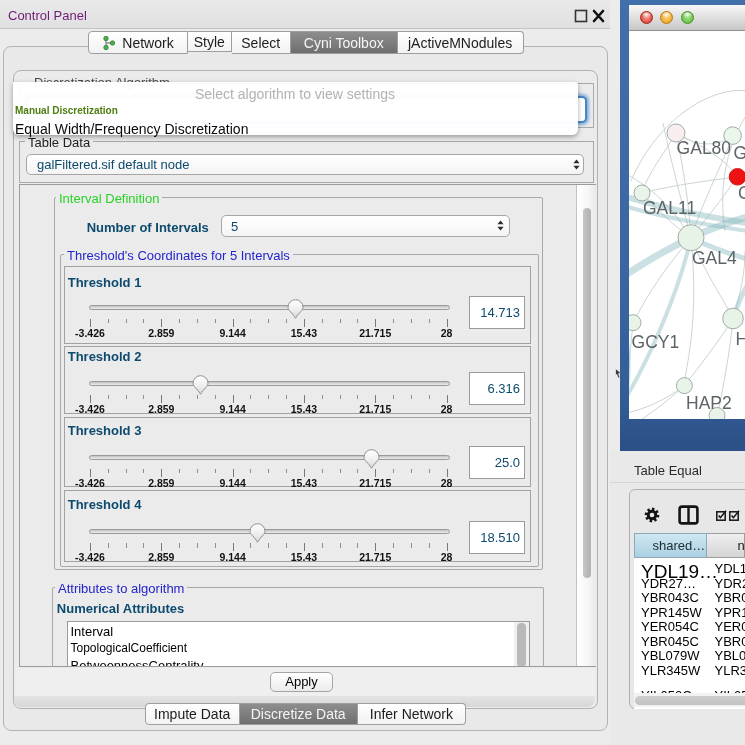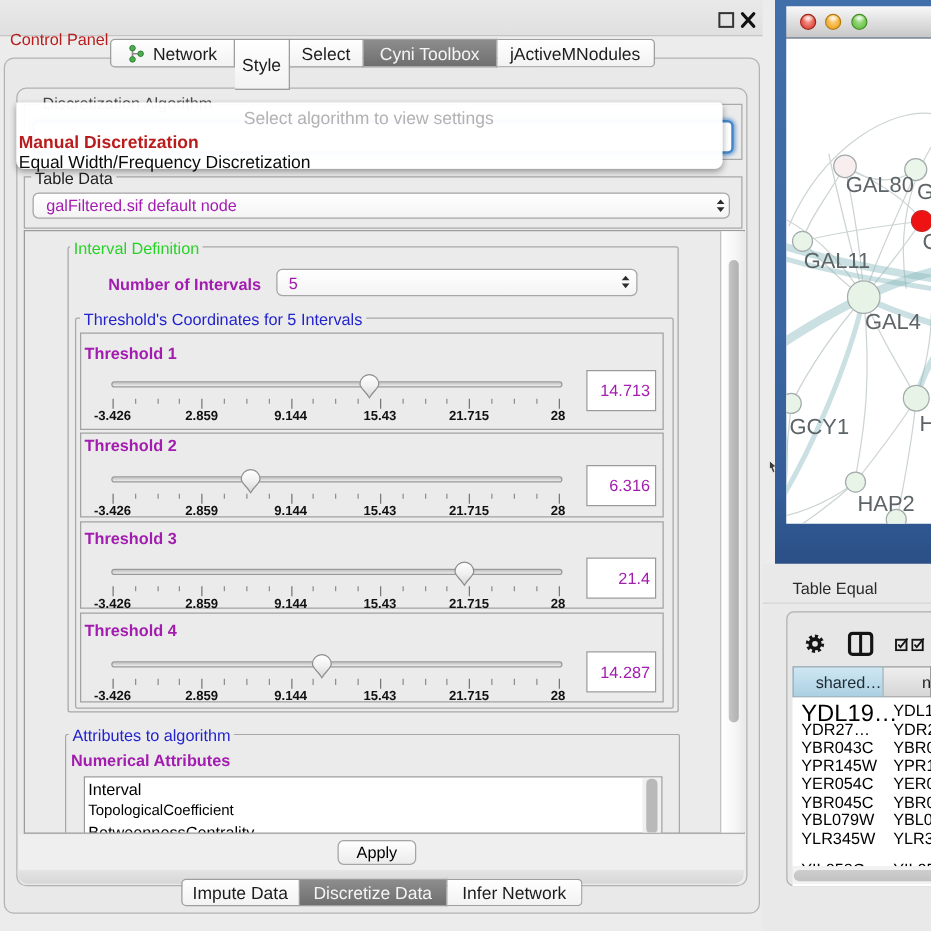--- a/index.html
+++ b/index.html
@@ -1,54 +1,54 @@
 <!DOCTYPE html>
 <html><head><meta charset="utf-8">
 <style>
 html,body{margin:0;padding:0;}
 body{width:745px;height:745px;position:relative;background:#ececec;
  font-family:"Liberation Sans",sans-serif;overflow:hidden;-webkit-font-smoothing:antialiased;}
 .ab{position:absolute;}
-.t13{font-size:13px;color:#a21caf;}
+.t13{font-size:13px;color:#0c4a6e;}
 .b{font-weight:bold;}
 </style></head><body>
 
 <div class="ab" style="left:0;top:0;width:610px;height:28px;background:linear-gradient(180deg,#e9e9e9,#e0e0e0);border-bottom:1px solid #c4c4c4;"></div>
-<div class="ab t13" style="left:8px;top:24px;color:#b91c1c;">Control Panel</div>
+<div class="ab t13" style="left:8px;top:8px;color:#701a75;">Control Panel</div>
 <svg class="ab" style="left:573px;top:8px" width="34" height="16" viewBox="0 0 34 16">
     <rect x="2.5" y="2.5" width="11" height="11" fill="none" stroke="#333" stroke-width="1.6"></rect>
     <path d="M21 3 L30 13 M30 3 L21 13" stroke="#111" stroke-width="2.6" stroke-linecap="round"></path>
   </svg>
 <div class="ab" style="left:2.5px;top:45.5px;width:603px;height:683px;background:#e9e9e9;border:1px solid #b3b3b3;border-radius:8px;"></div>
 <div class="ab" style="left:13px;top:69.5px;width:583px;height:637px;background:#ebebeb;border:1px solid #b1b1b1;border-radius:8px;"></div>
 <div class="ab" style="left:14px;top:696px;width:581px;height:11px;background:linear-gradient(180deg,#e4e4e4,#d7d7d7);border-radius:0 0 8px 8px;"></div>
 <div class="ab" style="left:88px;top:31px;width:100px;height:23px;box-sizing:border-box;border:1px solid #9e9e9e;border-radius:4px 0 0 4px;background:linear-gradient(180deg,#ffffff,#f2f2f2);color:#1c1c1c;display:flex;align-items:center;justify-content:center;font-size:14px;"><svg width="15" height="16" viewBox="0 0 15 16" style="margin-right:5px">
       <path d="M4 4 L4 12 M4 8 L10 8" stroke="#8a8a8a" stroke-width="1.3" fill="none"></path>
       <circle cx="4" cy="3.5" r="2.2" fill="#4caf50" stroke="#2e7d32" stroke-width="0.8"></circle>
       <circle cx="4" cy="12.5" r="2.2" fill="#4caf50" stroke="#2e7d32" stroke-width="0.8"></circle>
       <circle cx="10.5" cy="8" r="2.2" fill="#4caf50" stroke="#2e7d32" stroke-width="0.8"></circle>
     </svg>Network</div>
-<div class="ab" style="left:188px;top:31px;width:43.5px;height:41px;box-sizing:border-box;border:1px solid #9e9e9e;border-left:none;background:linear-gradient(180deg,#ffffff,#f2f2f2);color:#1c1c1c;display:flex;align-items:center;justify-content:center;font-size:14px;">Style</div>
+<div class="ab" style="left:188px;top:31px;width:43.5px;height:21px;box-sizing:border-box;border:1px solid #9e9e9e;border-left:none;background:linear-gradient(180deg,#ffffff,#f2f2f2);color:#1c1c1c;display:flex;align-items:center;justify-content:center;font-size:14px;">Style</div>
 <div class="ab" style="left:231.5px;top:31px;width:59.5px;height:23px;box-sizing:border-box;border:1px solid #9e9e9e;border-left:none;background:linear-gradient(180deg,#ffffff,#f2f2f2);color:#1c1c1c;display:flex;align-items:center;justify-content:center;font-size:14px;">Select</div>
 <div class="ab" style="left:291px;top:31px;width:106.5px;height:23px;box-sizing:border-box;border:1px solid #9e9e9e;border-left:none;background:linear-gradient(180deg,#8d8d8d,#6f6f6f);color:#f5f5f5;display:flex;align-items:center;justify-content:center;font-size:14px;">Cyni Toolbox</div>
 <div class="ab" style="left:397.5px;top:31px;width:126.20000000000005px;height:23px;box-sizing:border-box;border:1px solid #9e9e9e;border-left:none;border-radius:0 4px 4px 0;background:linear-gradient(180deg,#ffffff,#f2f2f2);color:#1c1c1c;display:flex;align-items:center;justify-content:center;font-size:14px;">jActiveMNodules</div>
 <div class="ab" style="left:19px;top:83px;width:573px;height:43px;border:1px solid #a9a9a9;"></div>
 <div class="ab t13" style="left:31px;top:75px;color:#4a4a4a;background:#ebebeb;padding:0 3px;">Discretization Algorithm</div>
 <div class="ab" style="left:26px;top:96px;width:557px;height:23px;border-radius:5px;background:#fff;border:2px solid #4787c8;box-shadow:0 0 3px 1.5px rgba(90,150,210,0.7);"></div>
 <div class="ab" style="left:19px;top:141px;width:573px;height:40px;border:1px solid #a9a9a9;"></div>
 <div class="ab t13" style="left:25px;top:134.5px;color:#222;background:#ebebeb;padding:0 3px;">Table Data</div>
 <div class="ab" style="left:26px;top:154px;width:556px;height:19px;border-radius:5px;background:linear-gradient(180deg,#ffffff,#f4f4f4);border:1px solid #a6a6a6;"></div>
 <div class="ab t13" style="left:37px;top:157px;">galFiltered.sif default node</div>
 <svg class="ab" style="left:572px;top:159px" width="9" height="11" viewBox="0 0 9 11">
     <path d="M4.5 0.5 L7.6 4.2 L1.4 4.2 Z" fill="#2b2b2b"></path>
     <path d="M4.5 10.5 L7.6 6.8 L1.4 6.8 Z" fill="#2b2b2b"></path>
   </svg>
 <div class="ab" style="left:13px;top:81.5px;width:564.5px;height:53px;background:rgba(255,255,255,0.97);border-radius:0 3px 6px 6px;box-shadow:0 2px 5px rgba(0,0,0,0.35);z-index:30;"></div>
 <div class="ab" style="z-index:31;left:13px;top:86px;width:564px;text-align:center;color:#b2b2b2;font-size:14px;">Select algorithm to view settings</div>
-<div class="ab b" style="z-index:31;left:15px;top:105px;color:#b91c1c;font-size:14px;">Manual Discretization</div>
+<div class="ab b" style="z-index:31;left:15px;top:105px;color:#4d7c0f;font-size:10px;">Manual Discretization</div>
 <div class="ab" style="z-index:31;left:15px;top:120.5px;color:#0a0a0a;font-size:14px;">Equal Width/Frequency Discretization</div>
 <div class="ab" style="left:19px;top:183.5px;width:577px;height:483px;border:1px solid #9b9b9b;background:#ebebeb;box-sizing:border-box;"></div>
 <div class="ab" style="left:576px;top:184.5px;width:19px;height:481px;background:linear-gradient(90deg,#ffffff,#f7f7f7 55%,#e9e9e9);border-left:1px solid #c2c2c2;"></div>
 <div class="ab" style="left:582.5px;top:208px;width:8.5px;height:370px;border-radius:4.5px;background:linear-gradient(90deg,#c6c6c6,#b0b0b0);"></div>
 <div class="ab" style="left:53.5px;top:197px;width:487px;height:371px;border:1px solid #a8a8a8;border-radius:2px;"></div>
 <div class="ab t13" style="left:56px;top:190.5px;background:#ebebeb;padding:0 3px;color:#28d228;">Interval Definition</div>
 <div class="ab t13 b" style="left:86.7px;top:219.5px;">Number of Intervals</div>
 <div class="ab" style="left:220.5px;top:215px;width:287px;height:20px;border-radius:5px;background:linear-gradient(180deg,#ffffff,#f4f4f4);border:1px solid #a6a6a6;"></div>
 <div class="ab t13" style="left:231px;top:218.5px;">5</div>
 <svg class="ab" style="left:496px;top:220px" width="9" height="11" viewBox="0 0 9 11">
@@ -175,21 +175,21 @@
     <defs>
       <linearGradient id="thg2" x1="0" y1="0" x2="0" y2="1">
         <stop offset="0" stop-color="#ffffff"></stop>
         <stop offset="0.5" stop-color="#f0f0f0"></stop>
         <stop offset="1" stop-color="#d8d8d8"></stop>
       </linearGradient>
     </defs>
     <path d="M2 9.2 a7.5 7.5 0 0 1 15 0 c0 3.4 -4.1 5.2 -7.5 11 c-3.4 -5.8 -7.5 -7.6 -7.5 -11 z" fill="url(#thg2)" stroke="#8f8f8f" stroke-width="1"></path>
   </svg>
 <div class="ab" style="left:469px;top:446.3px;width:56px;height:33px;background:#fff;border:1px solid #9a9a9a;box-sizing:border-box;"></div>
-<div class="ab t13" style="left:469px;top:446.3px;width:51px;height:33px;line-height:33px;text-align:right;">21.4</div>
+<div class="ab t13" style="left:469px;top:446.3px;width:51px;height:33px;line-height:33px;text-align:right;">25.0</div>
 <div class="ab" style="left:64px;top:489.5px;width:467px;height:72.5px;border:1px solid #a2a2a2;background:#ebebeb;box-sizing:border-box;"></div>
 <div class="ab t13 b" style="left:67.7px;top:497px;">Threshold 4</div>
 <div class="ab" style="left:89.0px;top:529.4px;width:358.5px;height:3px;background:linear-gradient(180deg,#c2c2c2,#ededed);border:1px solid #9a9a9a;border-radius:2.5px;"></div>
 <div class="ab" style="left:90.00px;top:543.4px;width:1px;height:8px;background:#787878;"></div>
 <div class="ab" style="left:107.83px;top:543.4px;width:1px;height:4.5px;background:#8f8f8f;"></div>
 <div class="ab" style="left:125.65px;top:543.4px;width:1px;height:4.5px;background:#8f8f8f;"></div>
 <div class="ab" style="left:143.47px;top:543.4px;width:1px;height:4.5px;background:#8f8f8f;"></div>
 <div class="ab" style="left:161.30px;top:543.4px;width:1px;height:8px;background:#787878;"></div>
 <div class="ab" style="left:179.12px;top:543.4px;width:1px;height:4.5px;background:#8f8f8f;"></div>
 <div class="ab" style="left:196.95px;top:543.4px;width:1px;height:4.5px;background:#8f8f8f;"></div>
@@ -217,21 +217,21 @@
     <defs>
       <linearGradient id="thg3" x1="0" y1="0" x2="0" y2="1">
         <stop offset="0" stop-color="#ffffff"></stop>
         <stop offset="0.5" stop-color="#f0f0f0"></stop>
         <stop offset="1" stop-color="#d8d8d8"></stop>
       </linearGradient>
     </defs>
     <path d="M2 9.2 a7.5 7.5 0 0 1 15 0 c0 3.4 -4.1 5.2 -7.5 11 c-3.4 -5.8 -7.5 -7.6 -7.5 -11 z" fill="url(#thg3)" stroke="#8f8f8f" stroke-width="1"></path>
   </svg>
 <div class="ab" style="left:469px;top:520.9px;width:56px;height:33px;background:#fff;border:1px solid #9a9a9a;box-sizing:border-box;"></div>
-<div class="ab t13" style="left:469px;top:520.9px;width:51px;height:33px;line-height:33px;text-align:right;">14.287</div>
+<div class="ab t13" style="left:469px;top:520.9px;width:51px;height:33px;line-height:33px;text-align:right;">18.510</div>
 <div class="ab" style="left:52px;top:587px;width:490px;height:79px;border:1px solid #a8a8a8;border-bottom:none;border-radius:2px 2px 0 0;"></div>
 <div class="ab t13" style="left:55px;top:580.5px;background:#ebebeb;padding:0 3px;color:#2323cd;">Attributes to algorithm</div>
 <div class="ab t13 b" style="left:56.8px;top:600.5px;">Numerical Attributes</div>
 <div class="ab" style="left:67px;top:620.5px;width:462.5px;height:46px;background:#fff;border:1px solid #9a9a9a;box-sizing:border-box;overflow:hidden;">
     <div style="position:absolute;left:2.5px;top:2.5px;font-size:13px;">Interval</div>
     <div style="position:absolute;left:2.5px;top:19.5px;font-size:12px;">TopologicalCoefficient</div>
     <div style="position:absolute;left:2.5px;top:36.5px;font-size:13px;">BetweennessCentrality</div>
     <div style="position:absolute;right:0;top:0;width:15px;height:46px;background:#f0f0f0;"></div>
     <div style="position:absolute;right:3px;top:1.5px;width:8.5px;height:44px;border-radius:4px;background:#b9b9b9;"></div>
   </div>

